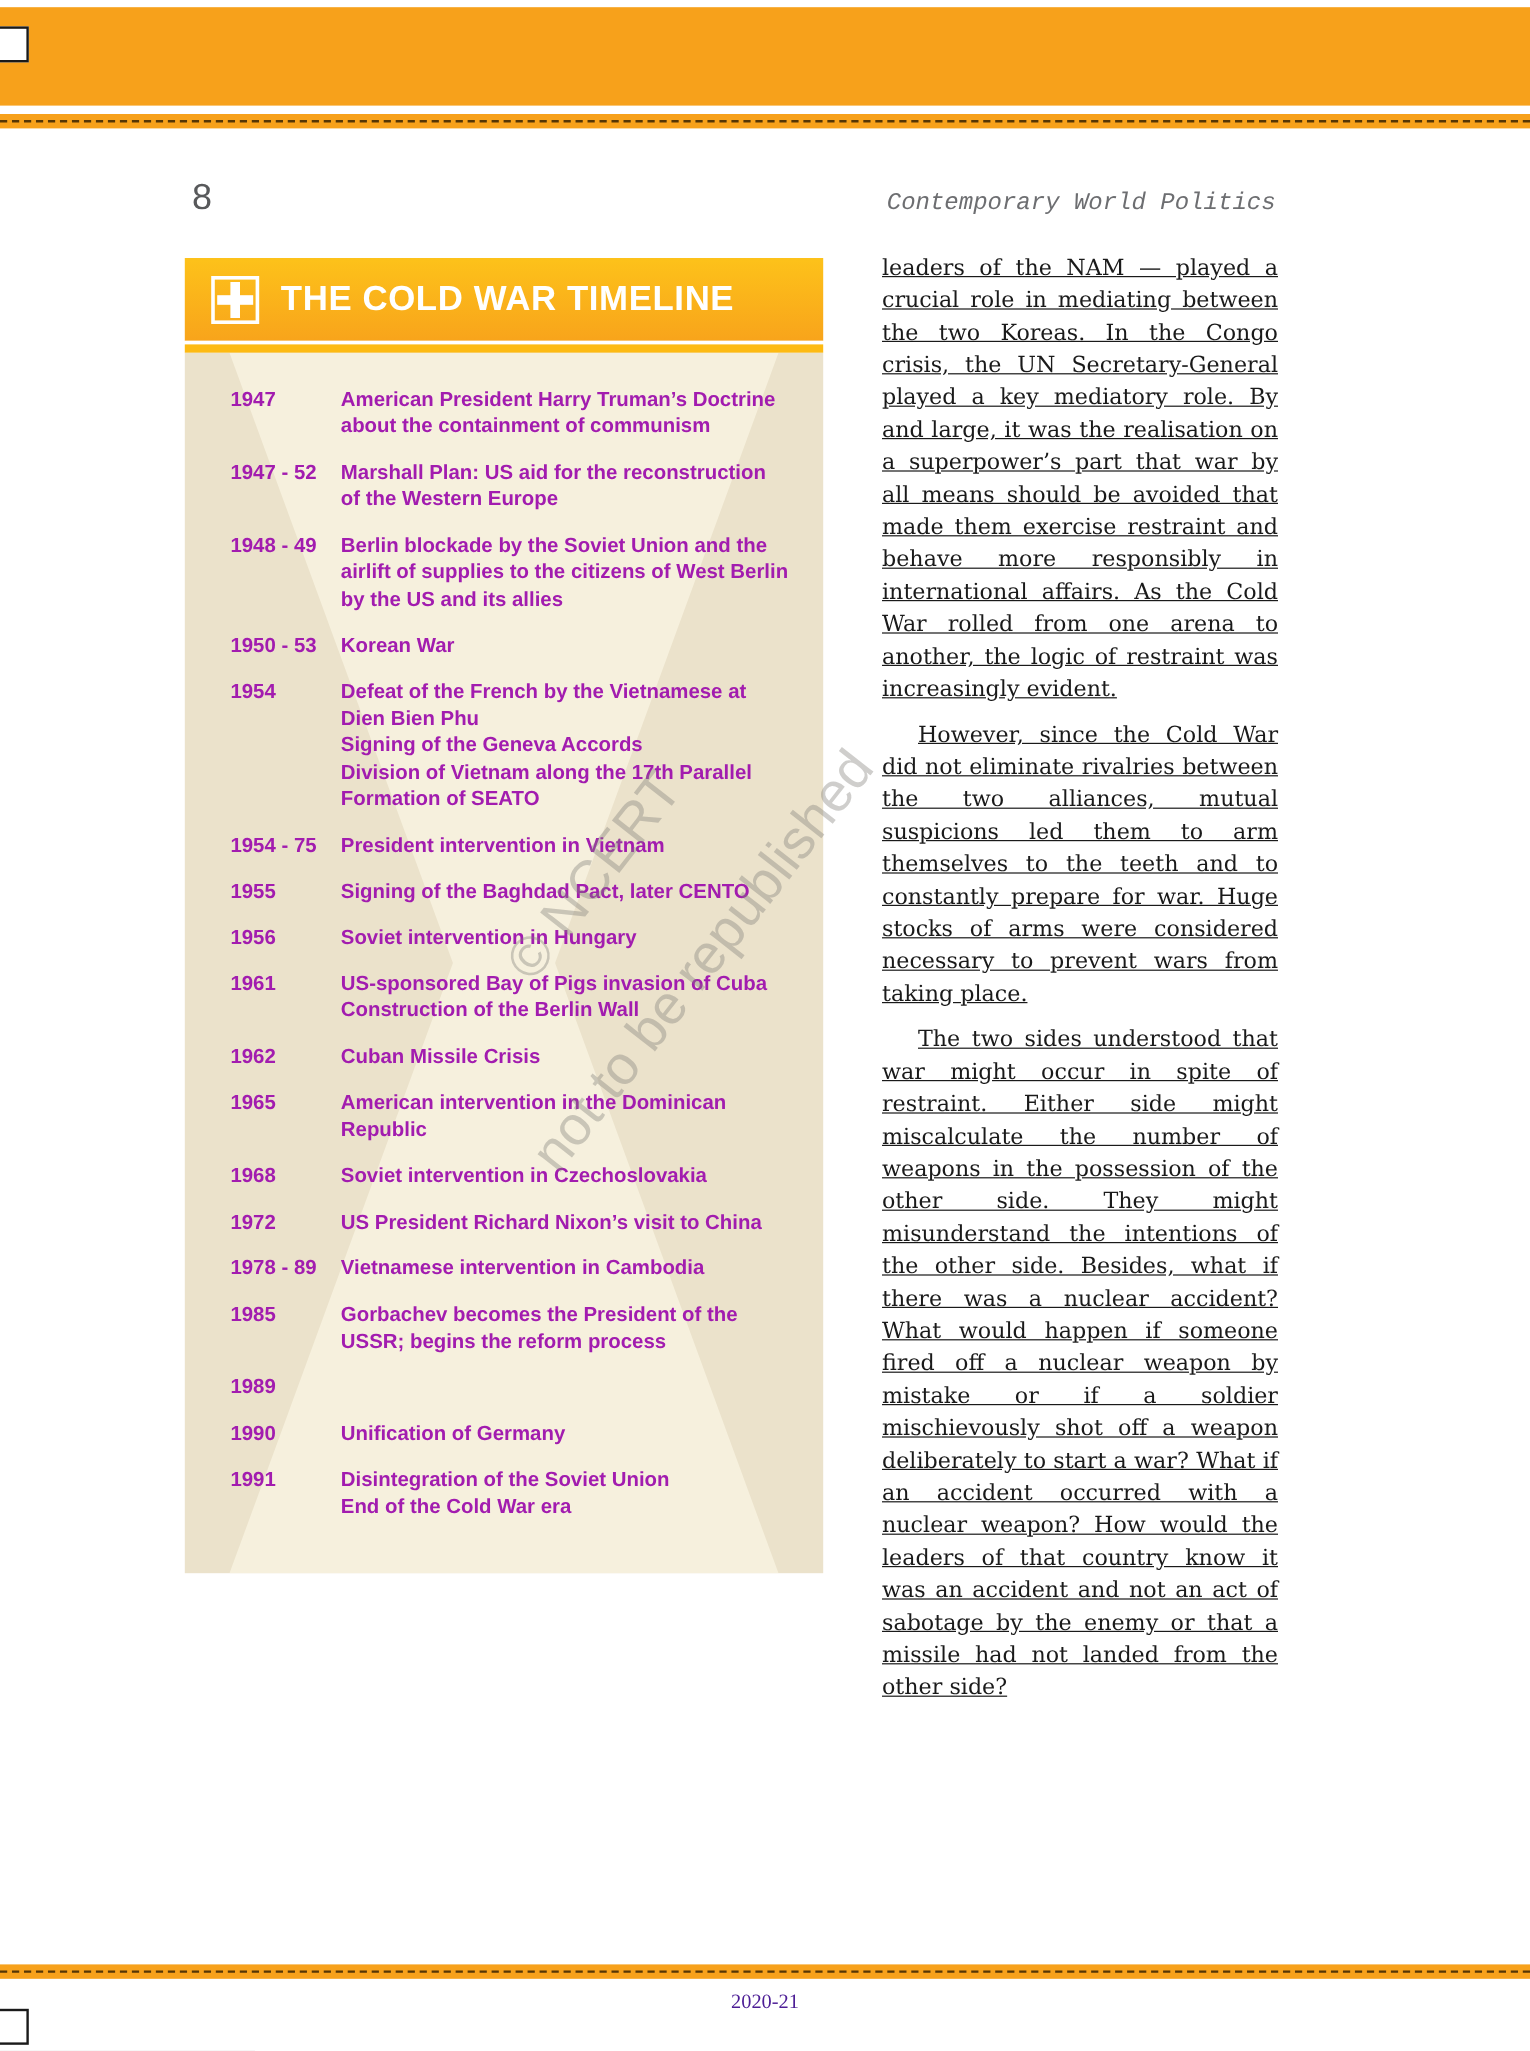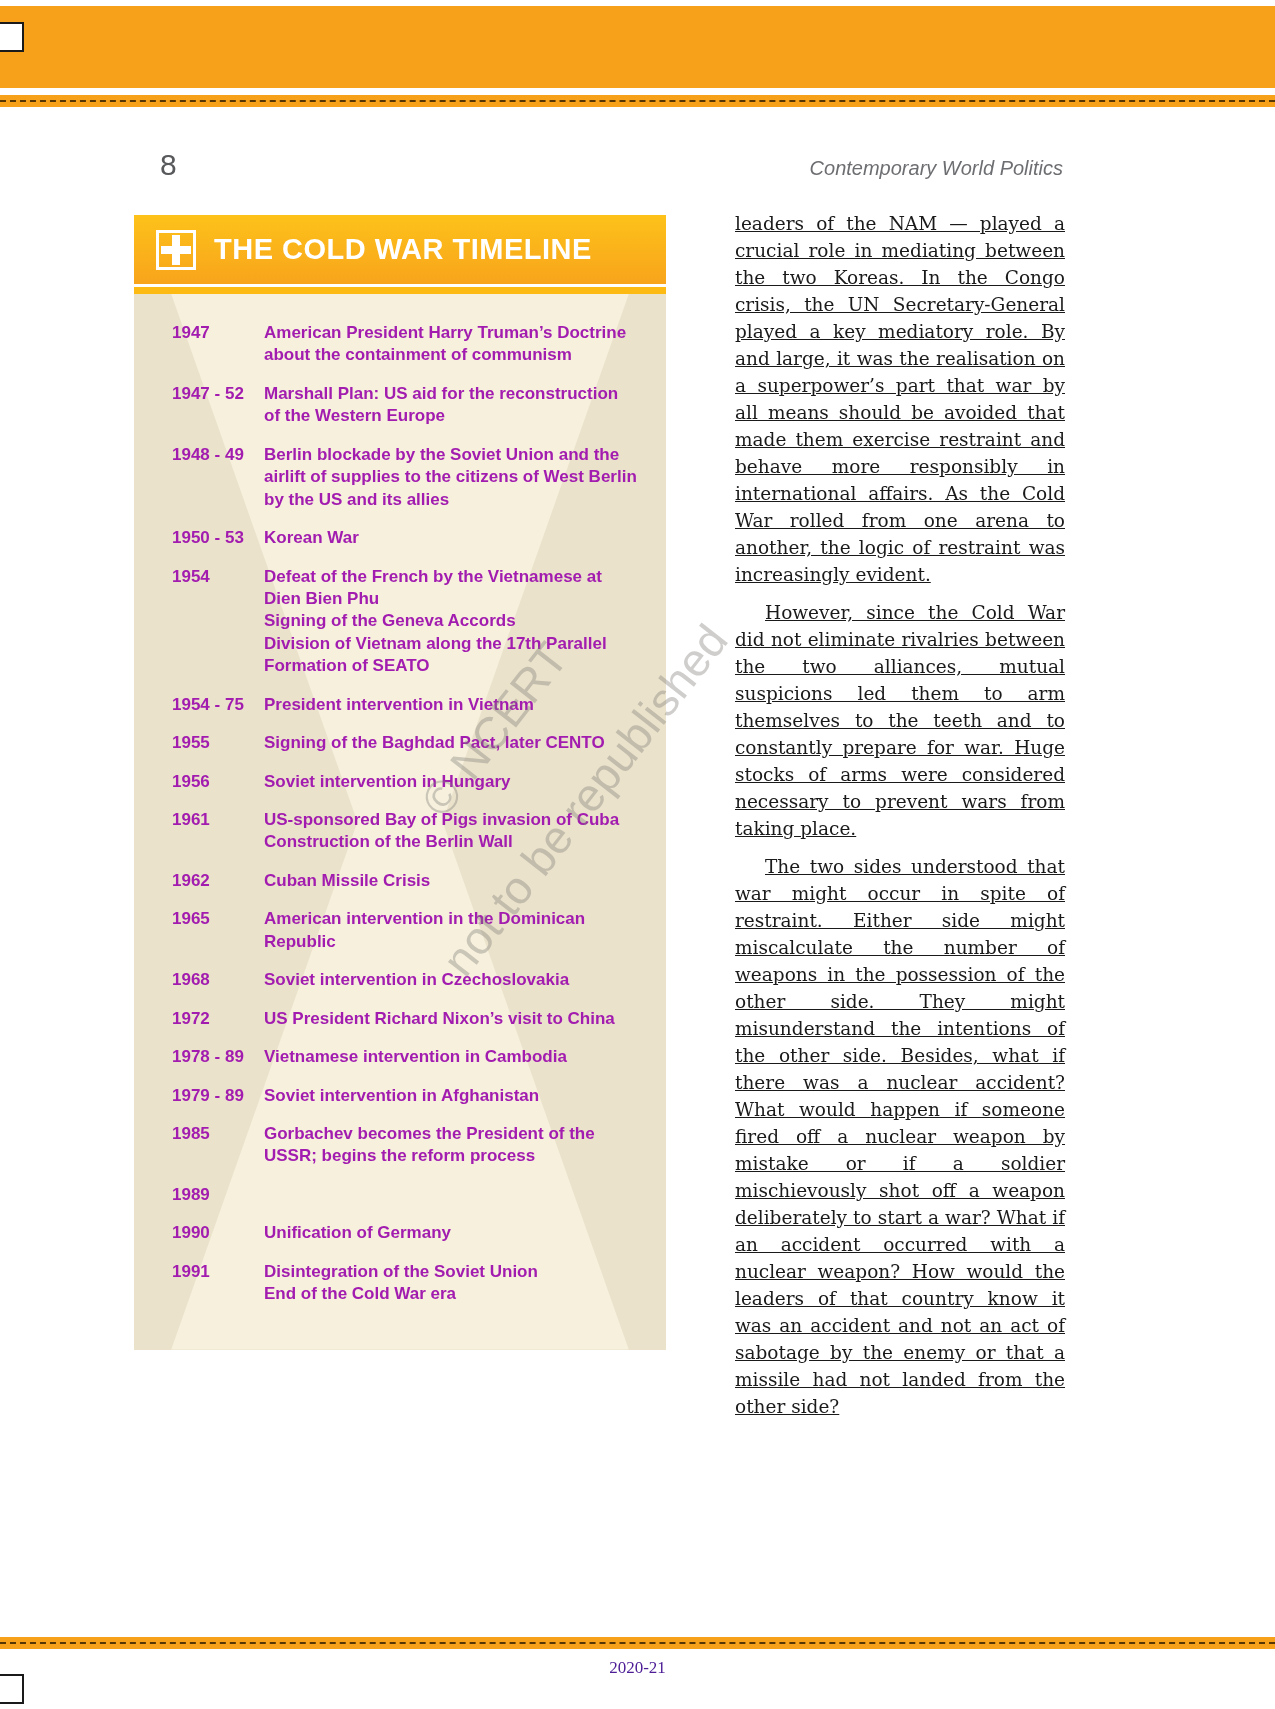--- a/index.html
+++ b/index.html
@@ -20,24 +20,24 @@
   .rule.top { top:95px; }
   .rule.bottom { top:1637px; }
   .corner { position:absolute; width:30px; height:30px; background:#fff; border:2px solid #1a1a1a; left:-6px; }
   .corner.tl { top:22px; }
   .corner.bl { top:1674px; }
 
   
   .pagehead { position:absolute; top:148px; left:160px; right:212px;
     display:flex; justify-content:space-between; align-items:baseline; }
   .pagenum { font-size:30px; font-weight:500; color:#58595b; font-family:"Liberation Sans",sans-serif; }
-  .runhead { font-style:italic; font-family:Liberation Sans, sans-serif; font-size:20px; color:#6d6e71; }
-
-  
-  .timeline { position:absolute; left:134px; top:215px; width:532px; }
+  .runhead { font-style:italic; font-family:Liberation Mono, monospace; font-size:20px; color:#6d6e71; }
+
+  
+  .timeline { position:absolute; left:154px; top:215px; width:532px; }
   .tl-header {
     height:72px; display:flex; align-items:center; gap:18px; padding-left:22px;
     background:linear-gradient(#FDC21A,#F8A41B);
     border-bottom:3px solid #ffffff;
   }
   .plus-icon { position:relative; width:40px; height:40px; border:3px solid #fff; background:transparent; flex:0 0 auto; }
   .plus-icon::before { content:""; position:absolute; left:50%; top:2px; bottom:2px; width:8px; transform:translateX(-50%); background:#fff; }
   .plus-icon::after  { content:""; position:absolute; top:50%; left:2px; right:2px; height:8px; transform:translateY(-50%); background:#fff; }
   .tl-title { color:#ffffff; font-size:29px; font-weight:800; letter-spacing:0.5px; font-family:"Liberation Sans",sans-serif; }
   .tl-subbar { height:7px; background:#FDBA12; }
@@ -155,24 +155,20 @@
       </div>
       <div class="entry">
         <span class="yr">1972</span>
         <span class="tx">US President Richard Nixon’s visit to China</span>
       </div>
       <div class="entry">
         <span class="yr">1978 - 89</span>
         <span class="tx">Vietnamese intervention in Cambodia</span>
       </div>
       <div class="entry">
-        <span class="yr">1979 - 89</span>
-        <span class="tx">Soviet intervention in Afghanistan</span>
-      </div>
-      <div class="entry">
         <span class="yr">1985</span>
         <span class="tx">Gorbachev becomes the President of the USSR; begins the reform process</span>
       </div>
       <div class="entry">
         <span class="yr">1989</span>
       </div>
       <div class="entry">
         <span class="yr">1990</span>
         <span class="tx">Unification of Germany</span>
       </div>

